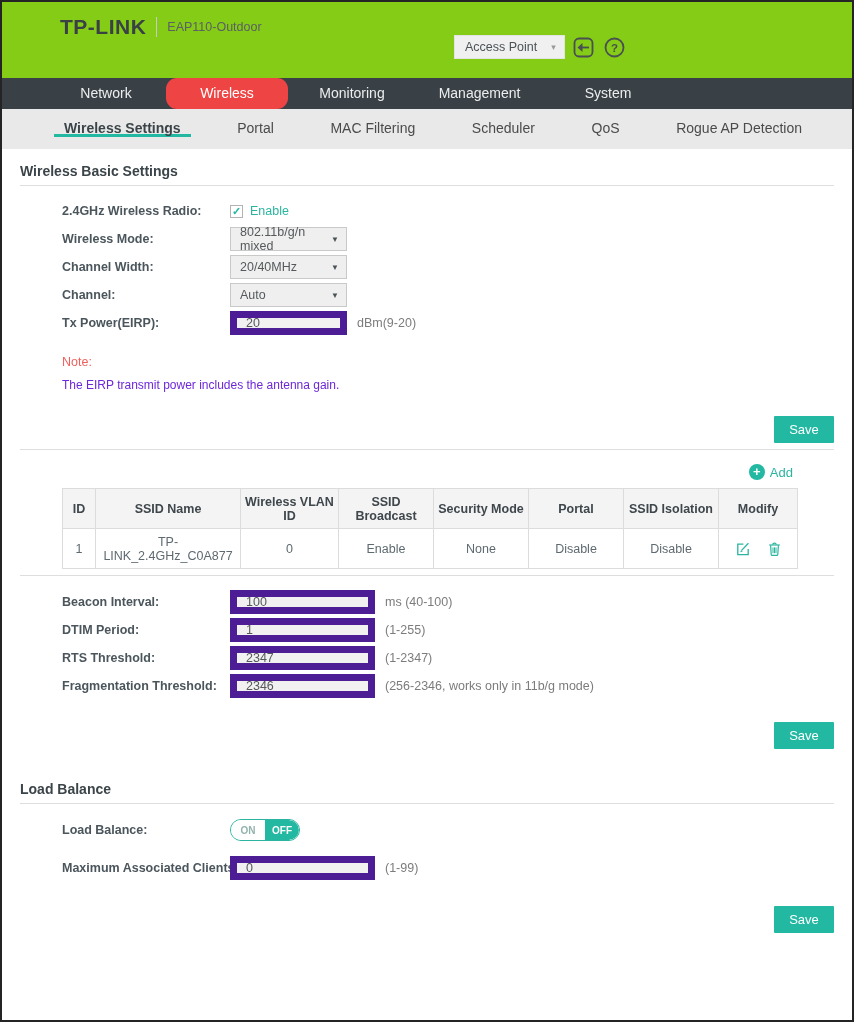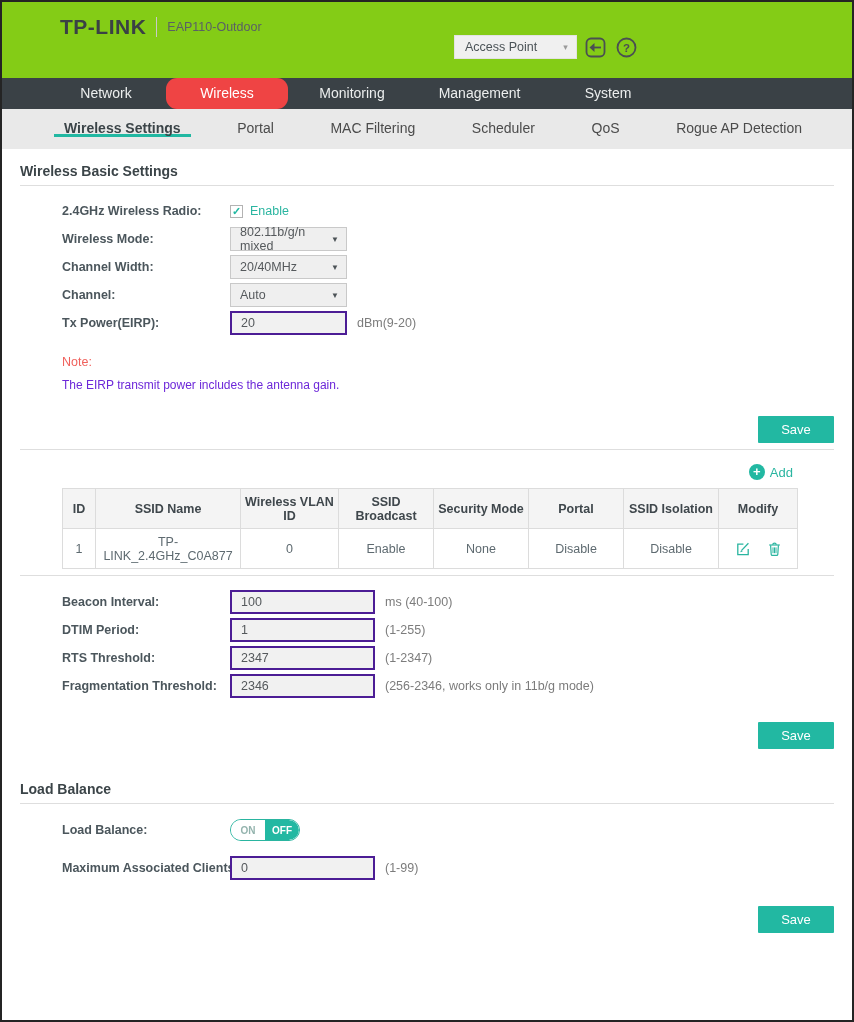--- a/index.html
+++ b/index.html
@@ -10,21 +10,21 @@
   }
   
   .header { height:76px; background:#84cc16; position:relative; }
   .brand-row { position:absolute; left:58px; top:13px; display:flex; align-items:center; }
   .brand { font-size:21px; font-weight:bold; color:#3a4145; letter-spacing:0.5px; }
   .brand-sep { width:1px; height:20px; background:#c9c9c9; margin:0 10px; }
   .device { font-size:12.5px; color:#5a6065; }
   .hdr-right { position:absolute; left:452px; top:33px; display:flex; align-items:center; gap:7px; }
   .mode-select {
     background:#f0f0f0; border:1px solid #e3e3e3; height:24px; padding:0 8px 0 10px;
-    display:flex; align-items:center; gap:26px; cursor:pointer;
+    display:flex; align-items:center; gap:14px; cursor:pointer;
   }
   .mode-select .val { font-size:12.5px; color:#4b5357; }
   .mode-select .sm-caret { font-size:9px; color:#9a9a9a; }
   .hdr-icon { width:24px; height:24px; display:flex; align-items:center; justify-content:center; cursor:pointer; background:none; border:none; }
   
   .nav { height:31px; background:#3a4146; display:flex; padding-left:44px; }
   .nav-tab {
     width:122px; text-align:center; line-height:31px; font-size:14px; color:#eceeee;
     cursor:pointer;
   }
@@ -45,37 +45,37 @@
   .form { margin-left:42px; }
   .frow { display:flex; align-items:center; height:28px; }
   .flabel { width:168px; flex-shrink:0; font-size:12.5px; font-weight:bold; color:#4b565c; white-space:nowrap; }
   .select {
     width:117px; height:24px; background:#efefef; border:1px solid #c9c9c9;
     display:flex; align-items:center; justify-content:space-between; padding:0 7px 0 9px; cursor:pointer;
   }
   .select .val { font-size:12.5px; color:#55595c; }
   .select .caret { font-size:8px; color:#4c5357; }
   .tinput {
-    height:24px; background:#f1f1f1; border:2px solid #4c1d95; font-size:12.5px;
+    height:24px; background:#f1f1f1; border:7px solid #4c1d95; font-size:12.5px;
     color:#55595c; padding:0 9px; font-family:"Liberation Sans", sans-serif;
   }
   .tinput.w117 { width:117px; } .tinput.w145 { width:145px; }
   .hint { font-size:12.5px; color:#7c7c7c; margin-left:10px; }
   .cbwrap { display:flex; align-items:center; cursor:pointer; }
   .cbox {
     width:13px; height:13px; border:1px solid #b3b3b3; background:#fff; font-size:11px;
     line-height:11px; text-align:center; color:#22b8a2; font-weight:bold;
   }
   .cblabel { font-size:12.5px; color:#2ab5a0; margin-left:7px; }
   .note-label { font-size:12.5px; color:#f0615c; margin:18px 0 0 42px; }
   .note-text { font-size:12px; color:#6d28d9; margin:9px 0 12px 42px; }
   .save-row { display:flex; justify-content:flex-end; }
   .save-row.m1 { margin-top:24px; } .save-row.m2 { margin-top:22px; } .save-row.m3 { margin-top:24px; }
   .save-btn {
-    width:76px; height:27px; background:#22b8a2; color:#fff; border:none; font-size:13px;
+    width:60px; height:27px; background:#22b8a2; color:#fff; border:none; font-size:13px;
     font-family:"Liberation Sans", sans-serif; cursor:pointer; border-radius:1px;
   }
   
   .add-row { display:flex; justify-content:flex-end; align-items:center; margin:14px 41px 0 0; }
   .add-btn { display:flex; align-items:center; gap:5px; cursor:pointer; background:none; border:none; padding:0; }
   .add-circle {
     width:16px; height:16px; border-radius:50%; background:#22b8a2; color:#fff;
     font-size:13px; line-height:15px; text-align:center; font-weight:bold;
   }
   .add-label { font-size:13px; color:#2ab5a0; font-family:"Liberation Sans", sans-serif; }

